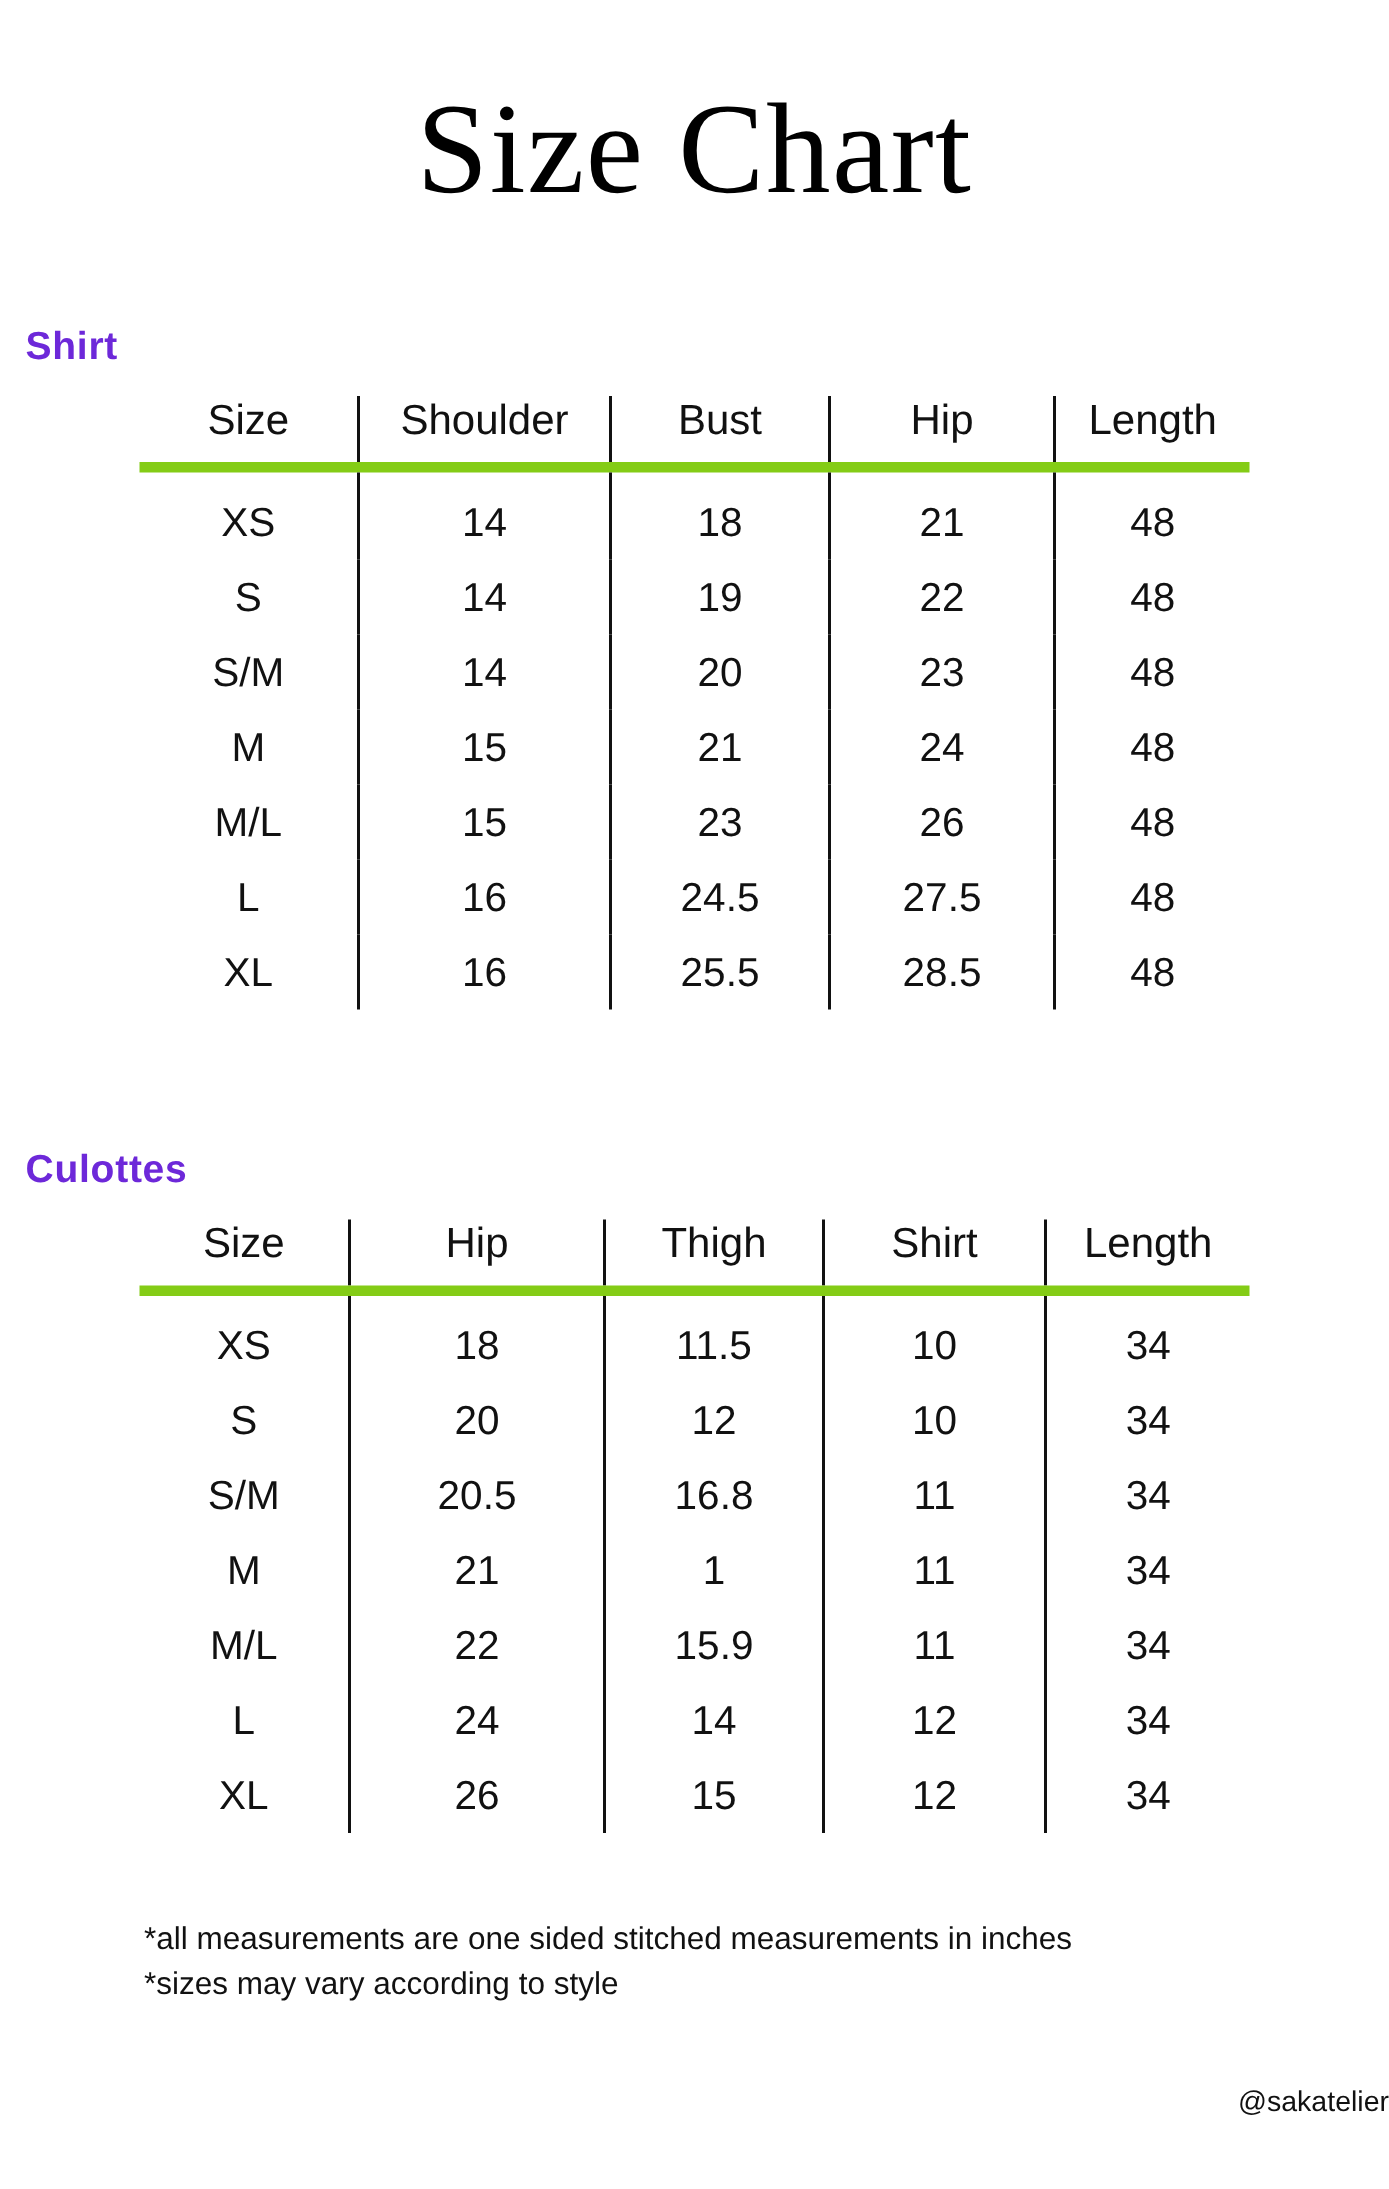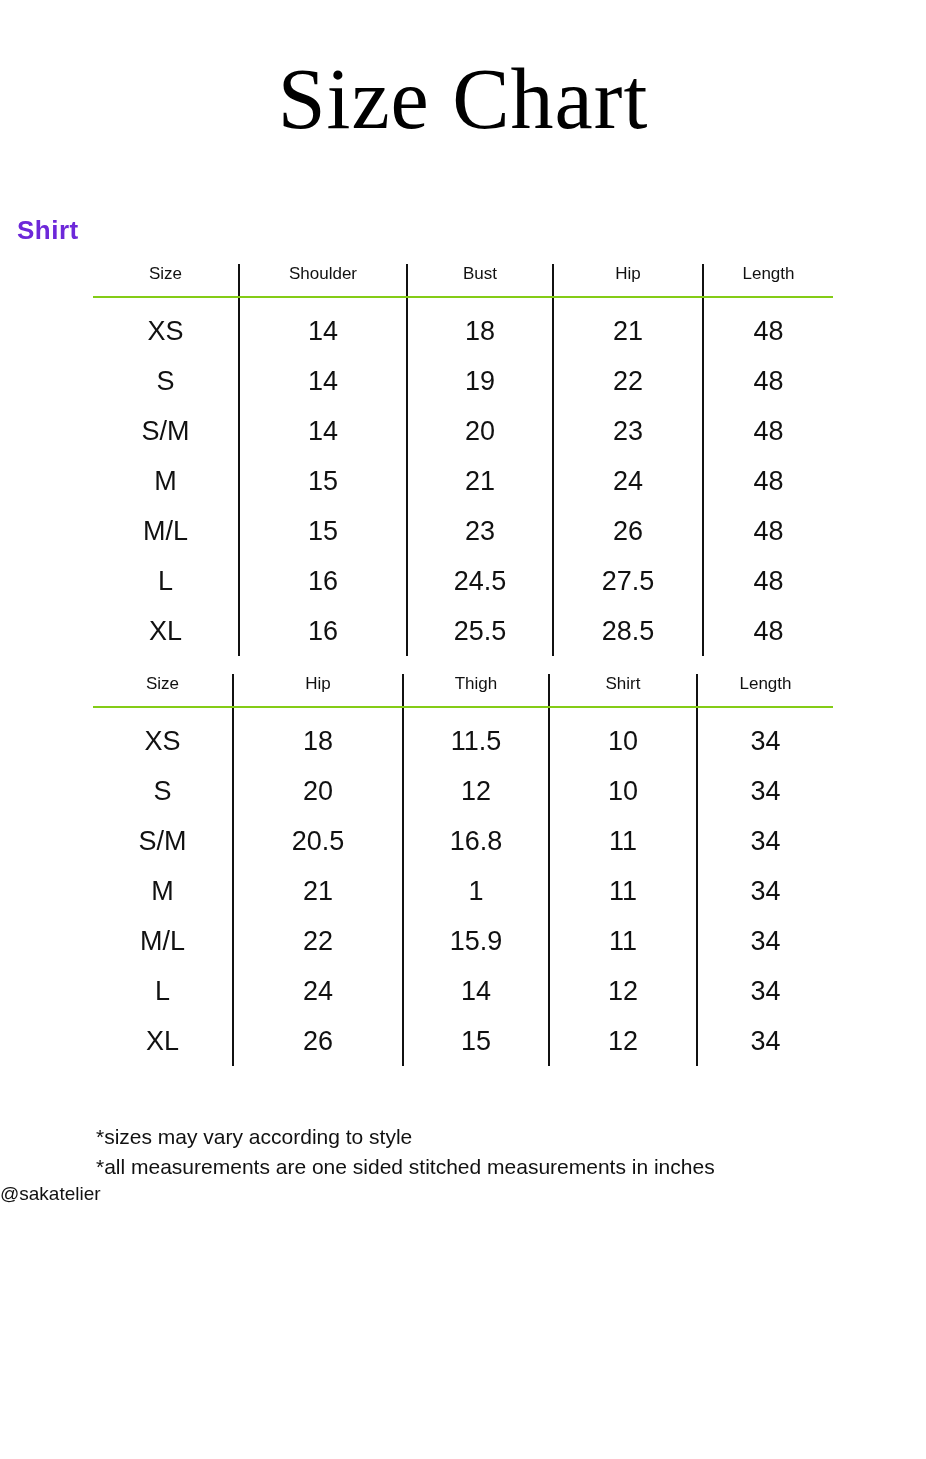--- a/index.html
+++ b/index.html
@@ -53,23 +53,23 @@
   }
   table.size-table td, table.size-table th {
     font-weight: 400;
     font-size: 27px;
     color: #111;
     text-align: center;
     padding: 0;
     border: 0;
   }
   table.size-table thead th {
-    font-size: 17px;
+    font-size: 28px;
     padding-bottom: 12px;
-    border-bottom: 2px solid #84cc16;
+    border-bottom: 7px solid #84cc16;
   }
   table.size-table tbody td {
     height: 50px;
     vertical-align: middle;
   }
   
   table.size-table th + th,
   table.size-table td + td {
     border-left: 2px solid #111;
   }
@@ -98,23 +98,24 @@
 
   .notes {
     margin: 56px 0 0 0;
     padding-left: 96px;
     font-size: 21px;
     line-height: 1.45;
     color: #111;
   }
   .notes div { margin: 0; }
   .handle {
-    text-align: left;
+    text-align: right;
     font-size: 19px;
     color: #111;
+    margin-top: 52px;
   }
 </style>
 </head>
 <body>
 
 <div class="page">
 
   <h1 class="main-title">Size Chart</h1>
 
   <div class="section">
@@ -184,20 +185,21 @@
           <td>16</td>
           <td>25.5</td>
           <td>28.5</td>
           <td>48</td>
         </tr>
       </tbody>
     </table>
   </div>
 
   <div class="section">
+    <h2 class="section-title culottes-section-title">Culottes</h2>
     <table class="size-table culottes-table">
       <colgroup>
         <col class="c0">
           <col class="c1">
           <col class="c2">
           <col class="c3">
           <col class="c4">
       </colgroup>
       <thead>
         <tr>
@@ -256,19 +258,19 @@
           <td>26</td>
           <td>15</td>
           <td>12</td>
           <td>34</td>
         </tr>
       </tbody>
     </table>
   </div>
 
   <div class="notes">
+    <div>*all measurements are one sided stitched measurements in inches</div>
     <div>*sizes may vary according to style</div>
-    <div>*all measurements are one sided stitched measurements in inches</div>
   </div>
 
   <div class="handle">@sakatelier</div>
 
 </div>
 
 </body></html>

